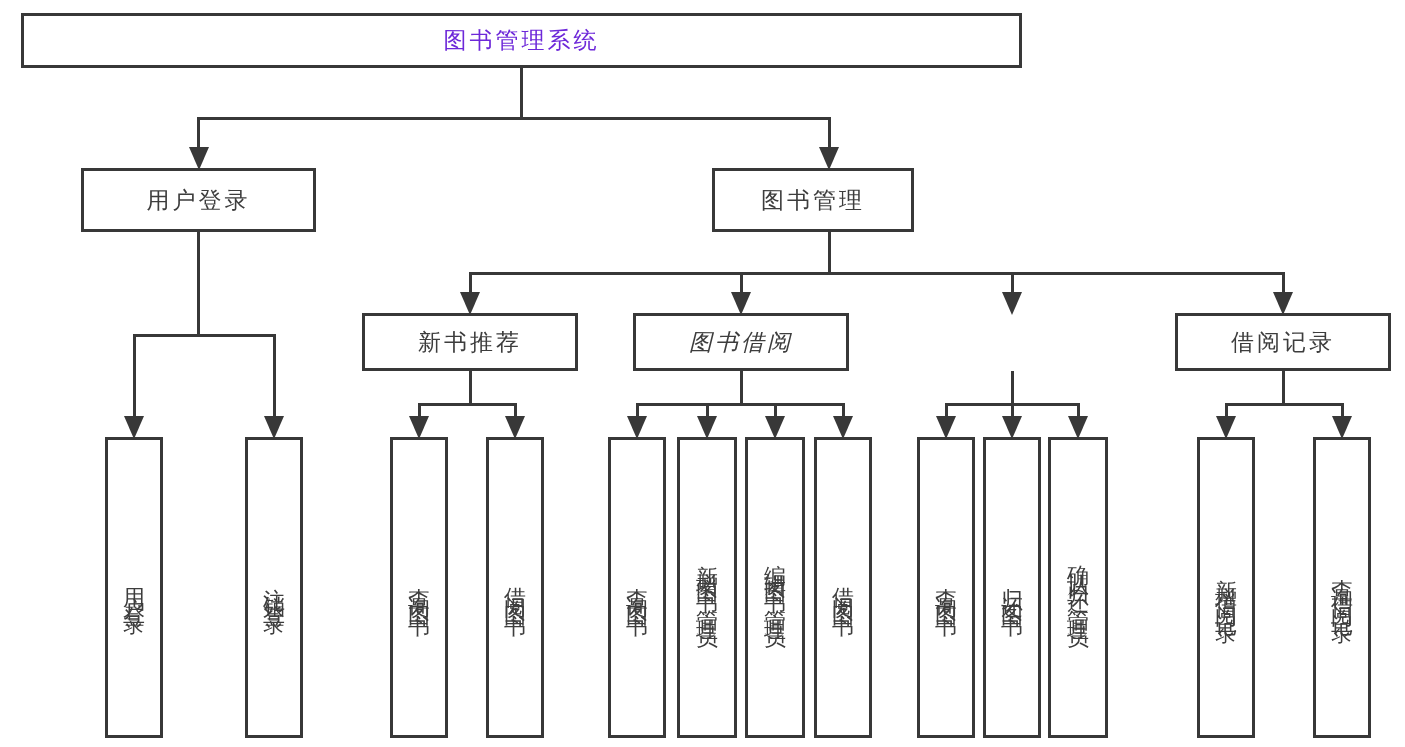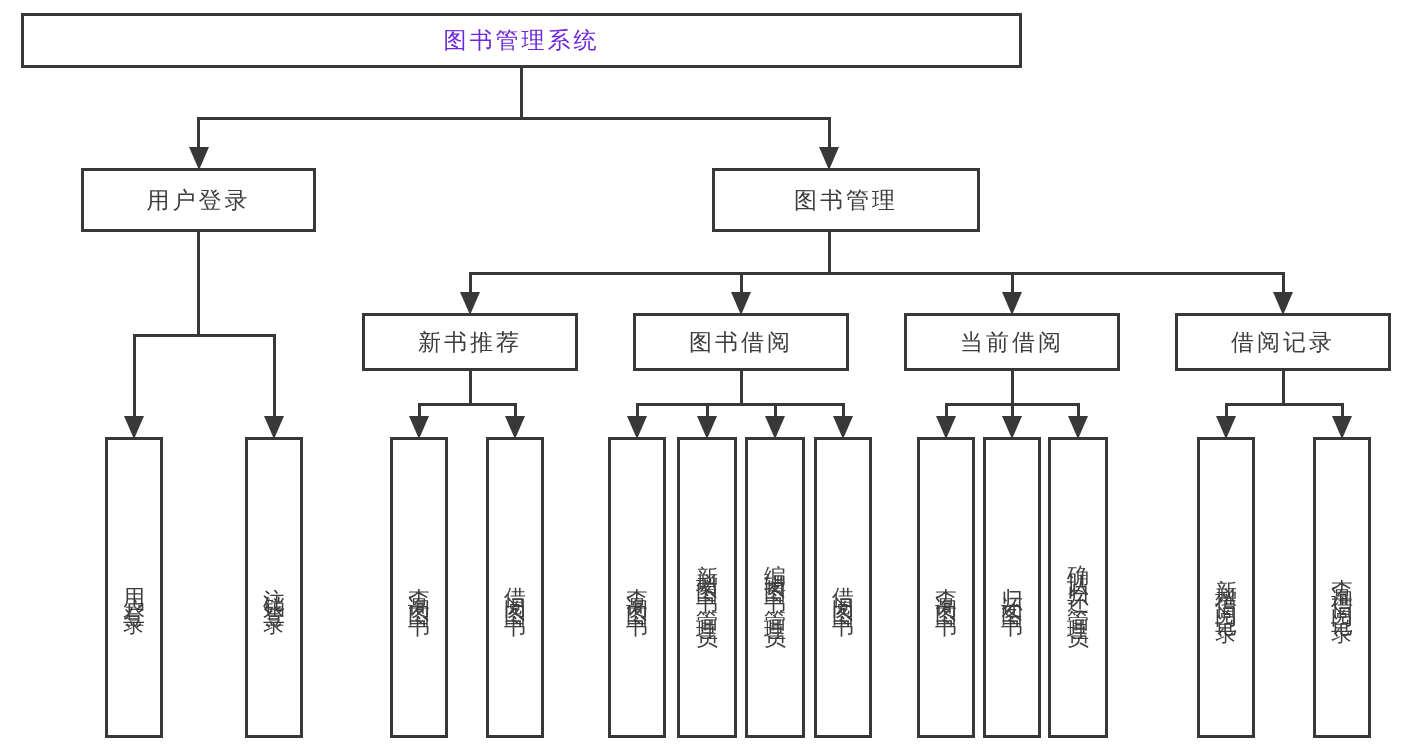--- a/index.html
+++ b/index.html
@@ -62,31 +62,28 @@
 </head>
 <body>
 
 <div id="stage" style="background: rgb(255, 255, 255);">
 <div class="node h" style="left: 21px; top: 13px; width: 1001px; height: 55px; border-color: rgb(56, 56, 56);">
       <span class="label" style="color: #6d28d9;">图书管理系统</span>
     </div>
     <div class="node h" style="left: 81px; top: 168px; width: 235px; height: 64px; border-color: rgb(56, 56, 56);">
       <span class="label" style="color: rgb(61, 61, 61);">用户登录</span>
     </div>
-    <div class="node h" style="left: 712px; top: 168px; width: 268px; height: 64px; border-color: rgb(56, 56, 56);">
+    <div class="node h" style="left: 712px; top: 168px; width: 202px; height: 64px; border-color: rgb(56, 56, 56);">
       <span class="label" style="color: rgb(61, 61, 61);">图书管理</span>
     </div>
     <div class="node h" style="left: 362px; top: 313px; width: 216px; height: 58px; border-color: rgb(56, 56, 56);">
       <span class="label" style="color: rgb(61, 61, 61);">新书推荐</span>
     </div>
     <div class="node h" style="left: 633px; top: 313px; width: 216px; height: 58px; border-color: rgb(56, 56, 56);">
-      <span class="label" style="color: rgb(61, 61, 61);">图书借阅</span>
-    </div>
-    <div class="node h" style="left: 904px; top: 313px; width: 216px; height: 58px; border-color: rgb(56, 56, 56);">
-      <span class="label" style="color: rgb(61, 61, 61);">当前借阅</span>
+      <span class="label" style="color: rgb(61, 61, 61); font-style: italic;">图书借阅</span>
     </div>
     <div class="node h" style="left: 1175px; top: 313px; width: 216px; height: 58px; border-color: rgb(56, 56, 56);">
       <span class="label" style="color: rgb(61, 61, 61);">借阅记录</span>
     </div>
     <div class="node v" style="left: 105px; top: 437px; width: 58px; height: 301px; border-color: rgb(56, 56, 56);">
       <span class="label" style="color: rgb(61, 61, 61);">用户登录</span>
     </div>
     <div class="node v" style="left: 245px; top: 437px; width: 58px; height: 301px; border-color: rgb(56, 56, 56);">
       <span class="label" style="color: rgb(61, 61, 61);">注销登录</span>
     </div>

